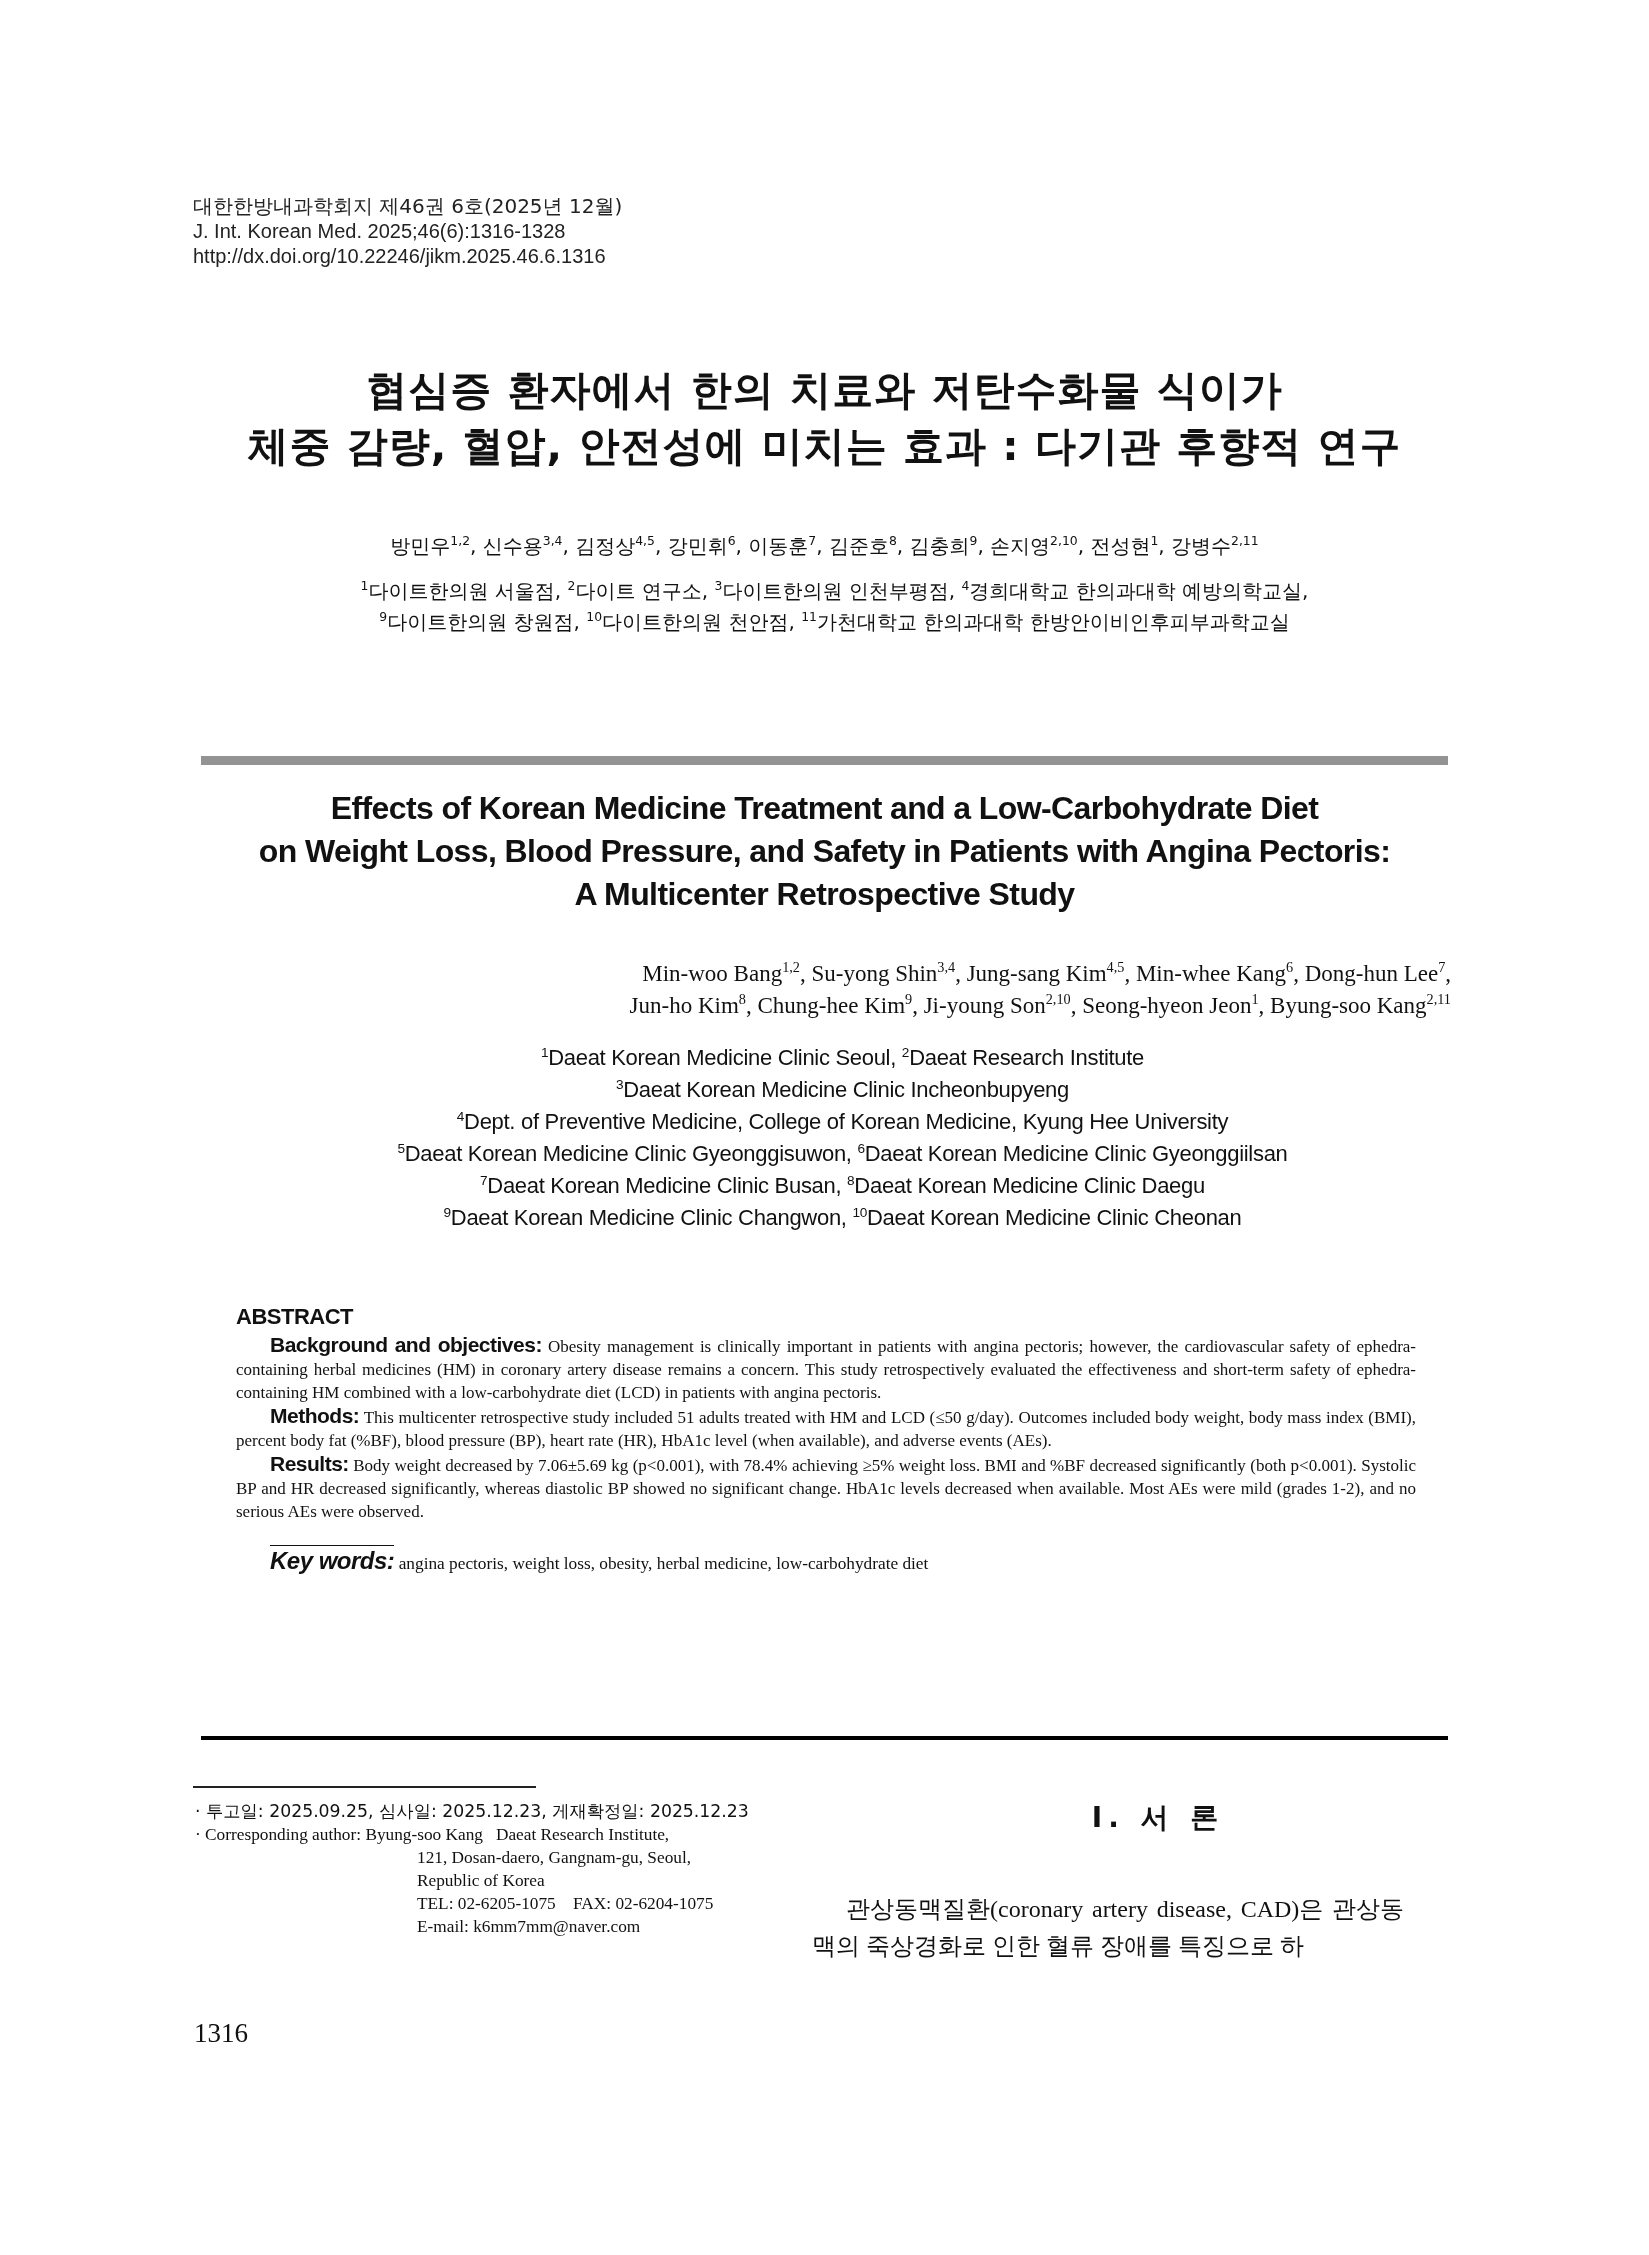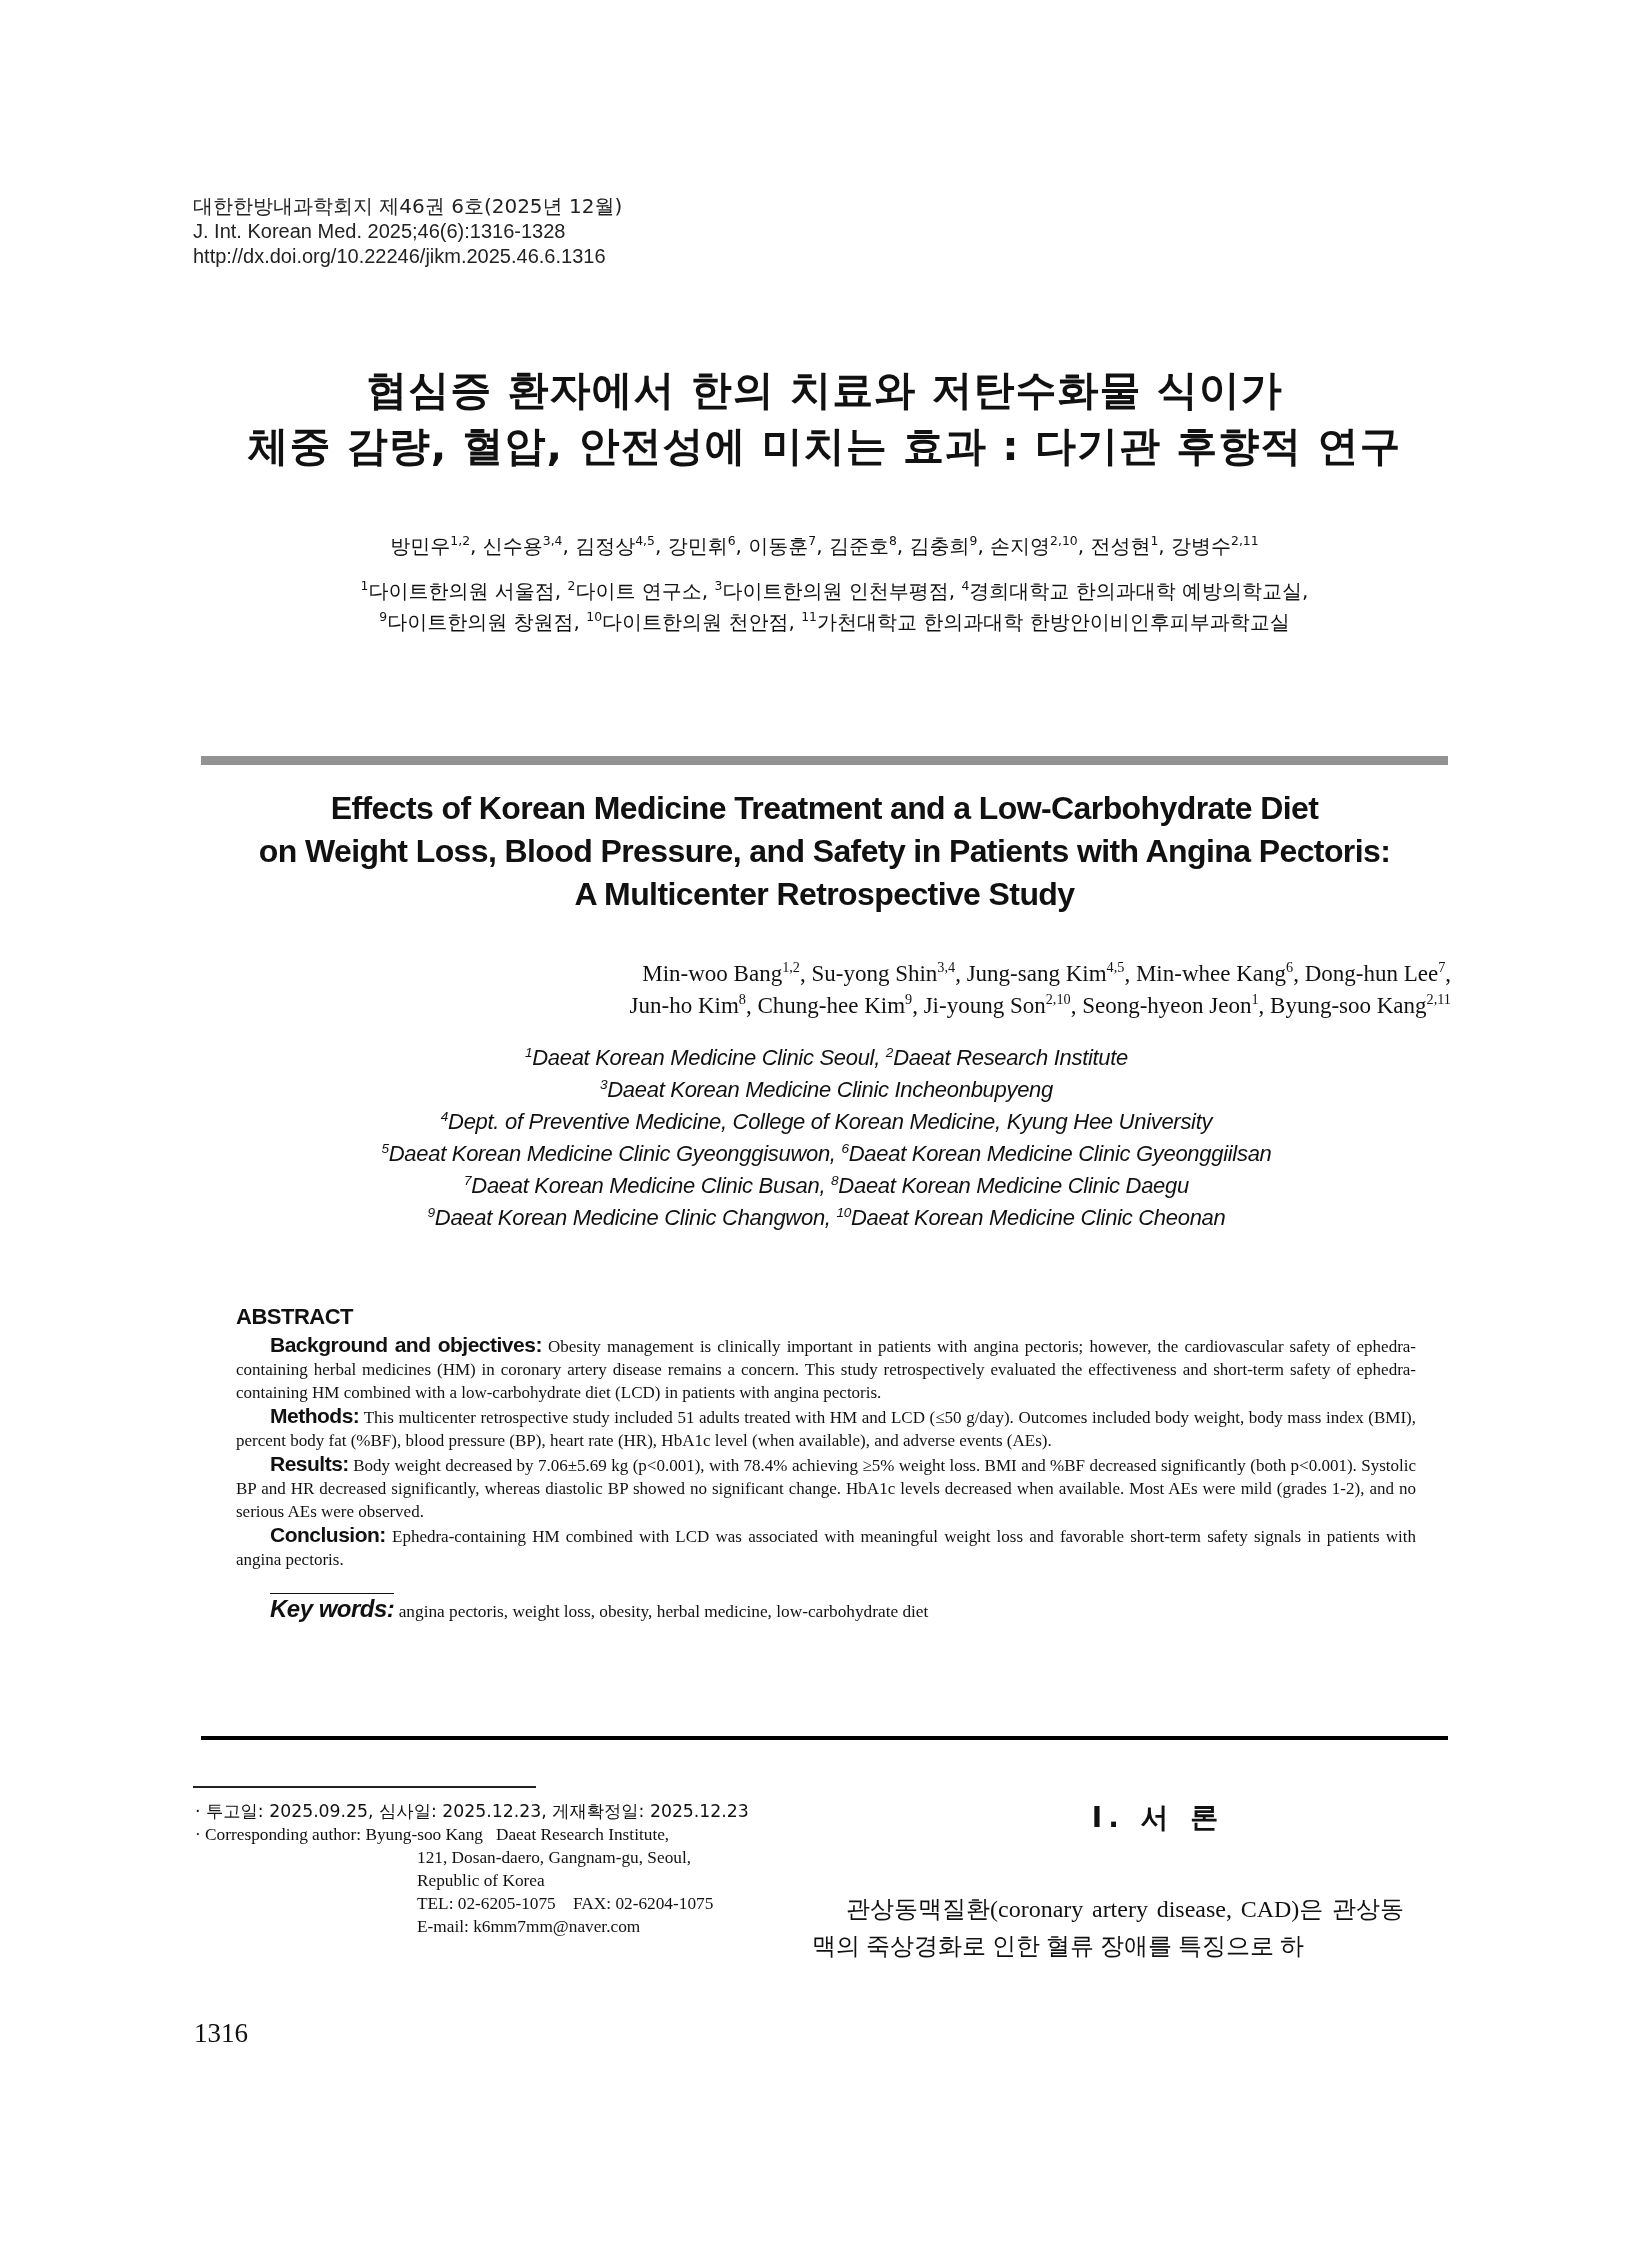--- a/index.html
+++ b/index.html
@@ -15,21 +15,21 @@
   #korean-title { left: 198px; top: 362px; width: 1253px; text-align: center; font-size: 41px; line-height: 56px; font-weight: bold; letter-spacing: 1px; }
   #korean-authors { left: 198px; top: 532px; width: 1253px; text-align: center; font-size: 20px; line-height: 28px; }
   #korean-affil { left: 208px; top: 576px; width: 1253px; text-align: center; font-size: 20px; line-height: 31px; }
 
   sup { font-size: 62%; line-height: 0; vertical-align: super; }
 
   #gray-rule { left: 201px; top: 756px; width: 1247px; height: 9px; background: #939393; }
 
   #english-title { left: 198px; top: 787px; width: 1253px; text-align: center; font-size: 32px; line-height: 43px; font-weight: bold; letter-spacing: -0.6px; }
   #english-authors { left: 198px; top: 958px; width: 1253px; text-align: right; font-size: 23px; line-height: 32px; }
-  #english-affil { left: 200px; top: 1042px; width: 1253px; text-align: center; font-size: 22px; line-height: 32px; letter-spacing: -0.3px; font-style: italic; }
+  #english-affil { left: 216px; top: 1042px; width: 1253px; text-align: center; font-size: 22px; line-height: 32px; letter-spacing: -0.3px; }
 
   #abstract { left: 236px; top: 1303px; width: 1180px; }
   #abstract-heading { font-size: 22px; font-weight: bold; line-height: 28px; letter-spacing: -0.5px; margin-bottom: 2px; }
   .abs-para { font-size: 17px; line-height: 23px; text-align: justify; text-indent: 34px; margin: 0; }
   .abs-label { font-size: 21px; font-weight: bold; letter-spacing: -0.5px; }
   #keywords { margin-top: 25px; font-size: 17.3px; line-height: 26px; }
   .kw-label { font-size: 24px; font-weight: bold; font-style: italic; letter-spacing: -0.5px; border-top: 1.5px solid #111; padding-top: 1px; margin-left: 34px; }
 
   #black-rule { left: 201px; top: 1736px; width: 1247px; height: 4px; background: #000; }
   #footnote-rule { left: 193px; top: 1786px; width: 343px; height: 1.5px; background: #222; }
@@ -141,24 +141,20 @@
     <span>Obesity management is clinically important in patients with angina pectoris; however, the cardiovascular safety of ephedra-containing herbal medicines (HM) in coronary artery disease remains a concern. This study retrospectively evaluated the effectiveness and short-term safety of ephedra-containing HM combined with a low-carbohydrate diet (LCD) in patients with angina pectoris.</span>
   </p>
   <p class="abs-para">
     <span class="abs-label sans">Methods:</span>
     <span>This multicenter retrospective study included 51 adults treated with HM and LCD (≤50 g/day). Outcomes included body weight, body mass index (BMI), percent body fat (%BF), blood pressure (BP), heart rate (HR), HbA1c level (when available), and adverse events (AEs).</span>
   </p>
   <p class="abs-para">
     <span class="abs-label sans">Results:</span>
     <span>Body weight decreased by 7.06±5.69 kg (p&lt;0.001), with 78.4% achieving ≥5% weight loss. BMI and %BF decreased significantly (both p&lt;0.001). Systolic BP and HR decreased significantly, whereas diastolic BP showed no significant change. HbA1c levels decreased when available. Most AEs were mild (grades 1-2), and no serious AEs were observed.</span>
   </p>
-  <p class="abs-para">
-    <span class="abs-label sans">Conclusion:</span>
-    <span>Ephedra-containing HM combined with LCD was associated with meaningful weight loss and favorable short-term safety signals in patients with angina pectoris.</span>
-  </p>
   <div id="keywords">
     <span class="kw-label sans">Key words:</span>
     <span>angina pectoris, weight loss, obesity, herbal medicine, low-carbohydrate diet</span>
   </div>
 </div>
 
 <div id="black-rule" class="abs"></div>
 
 <div id="footnote-rule" class="abs"></div>
 

